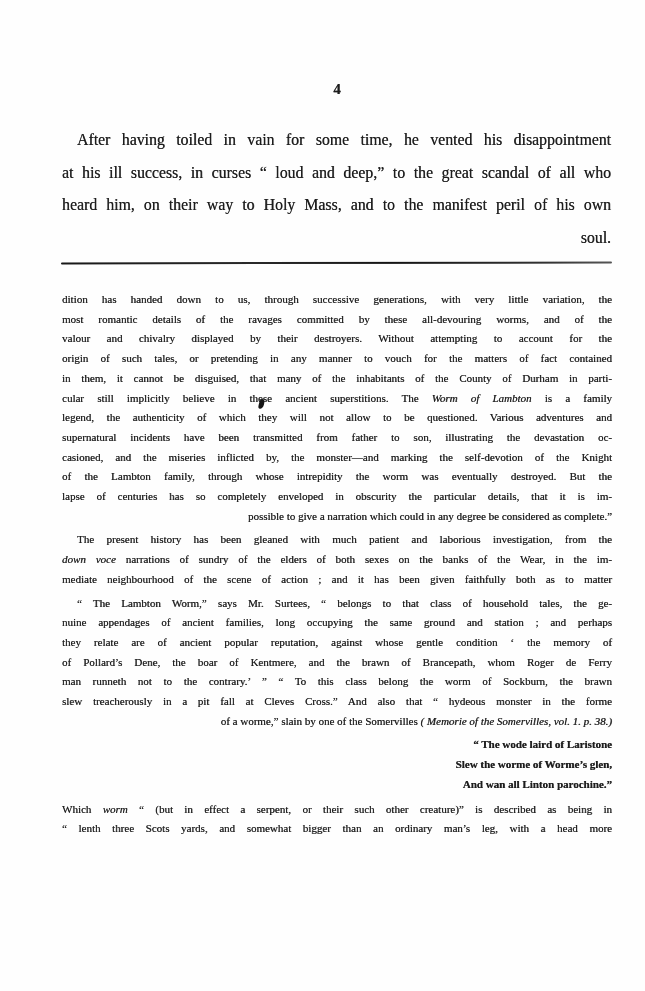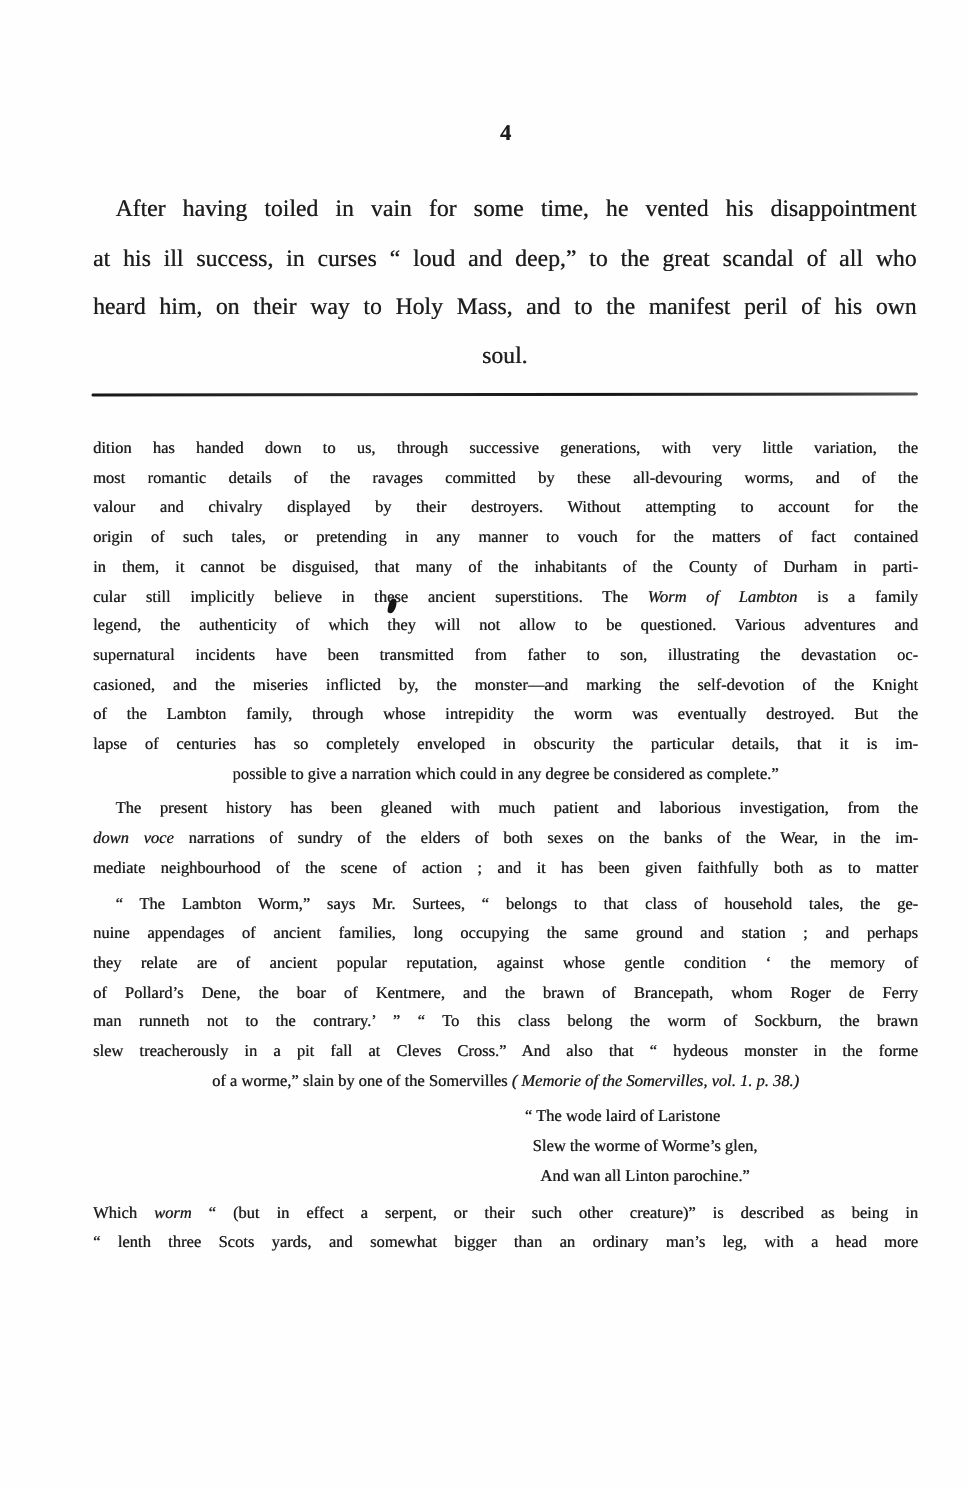--- a/index.html
+++ b/index.html
@@ -47,22 +47,22 @@
   }
   .fn {
     position: absolute;
     top: 290px;
     left: 62px;
     width: 550px;
     font-size: 11px;
     line-height: 19.7px;
   }
   .para { margin: 0 0 4px 0; }
-  .verse { margin: 3px 0 5px 156px; }
-  .line { text-align: center; }
+  .verse { margin: 3px 0 5px 156px; font-weight: bold; }
+  .line { text-align: right; }
   .line.j {
     text-align: justify;
     text-align-last: justify;
   }
   .line.ind { text-indent: 15px; }
   .line.hang { padding-left: 30px; }
   .line i { font-style: italic; }
   .blemish {
     position: absolute;
     left: 259px;

